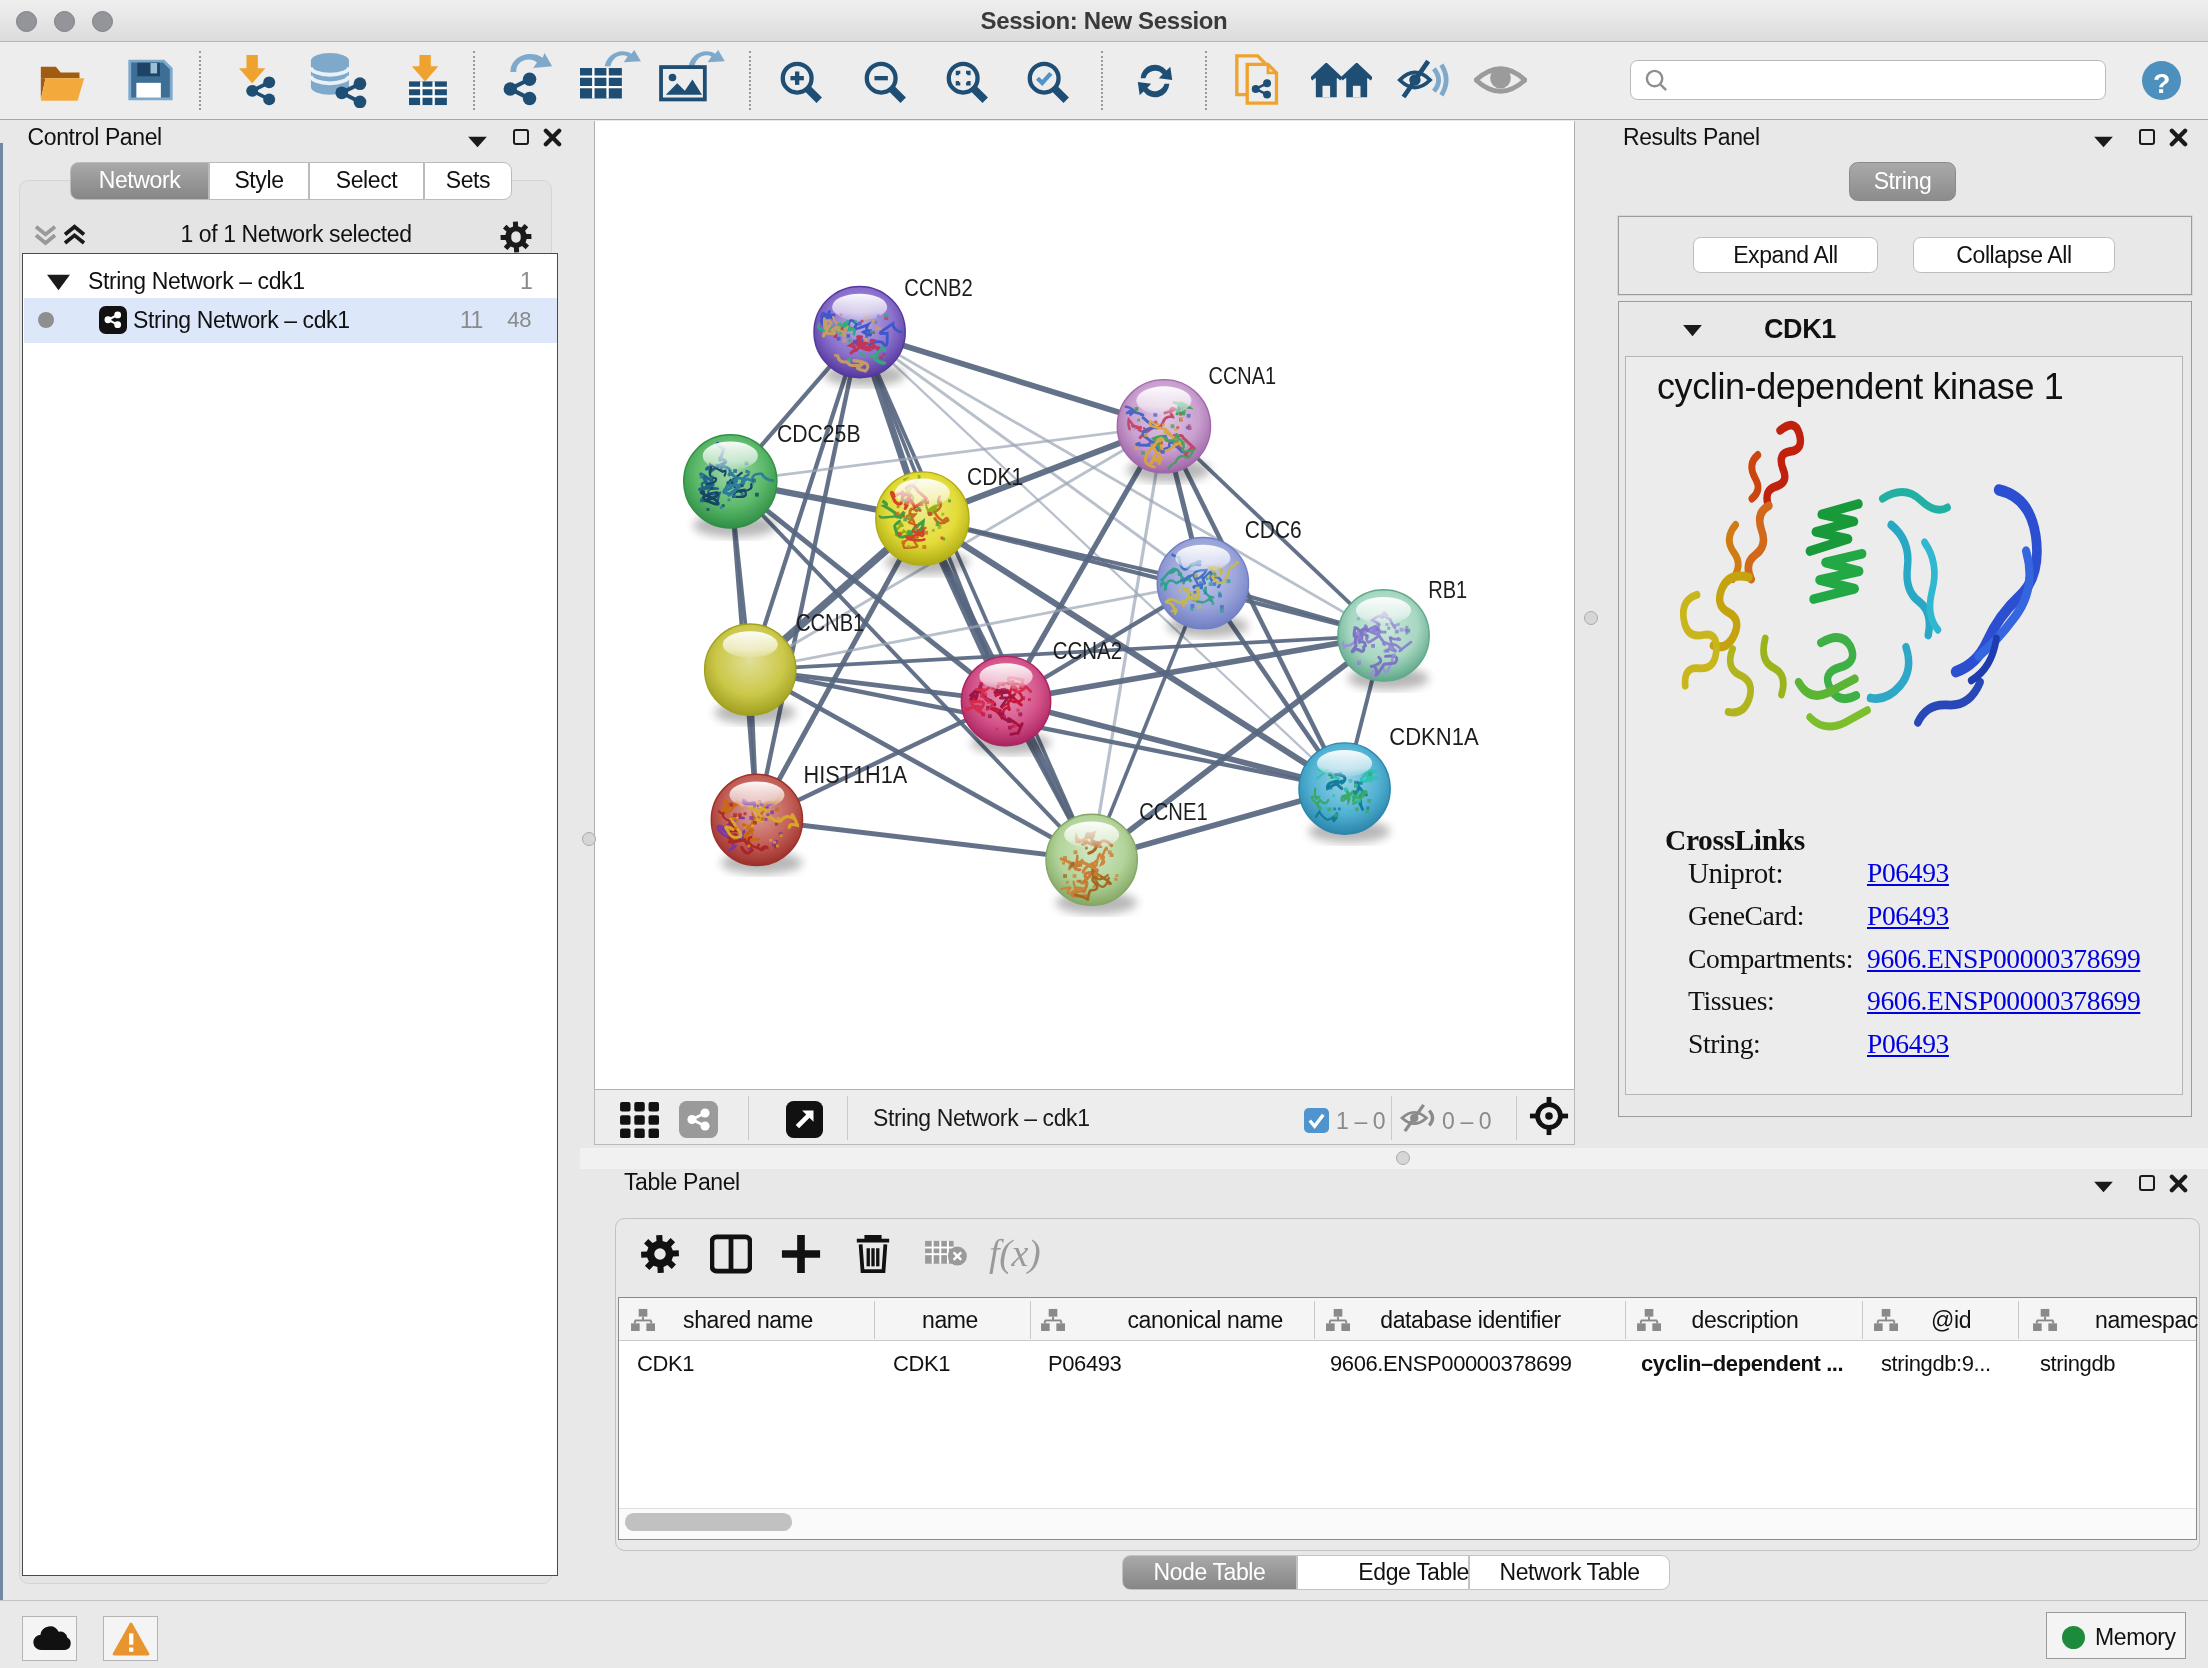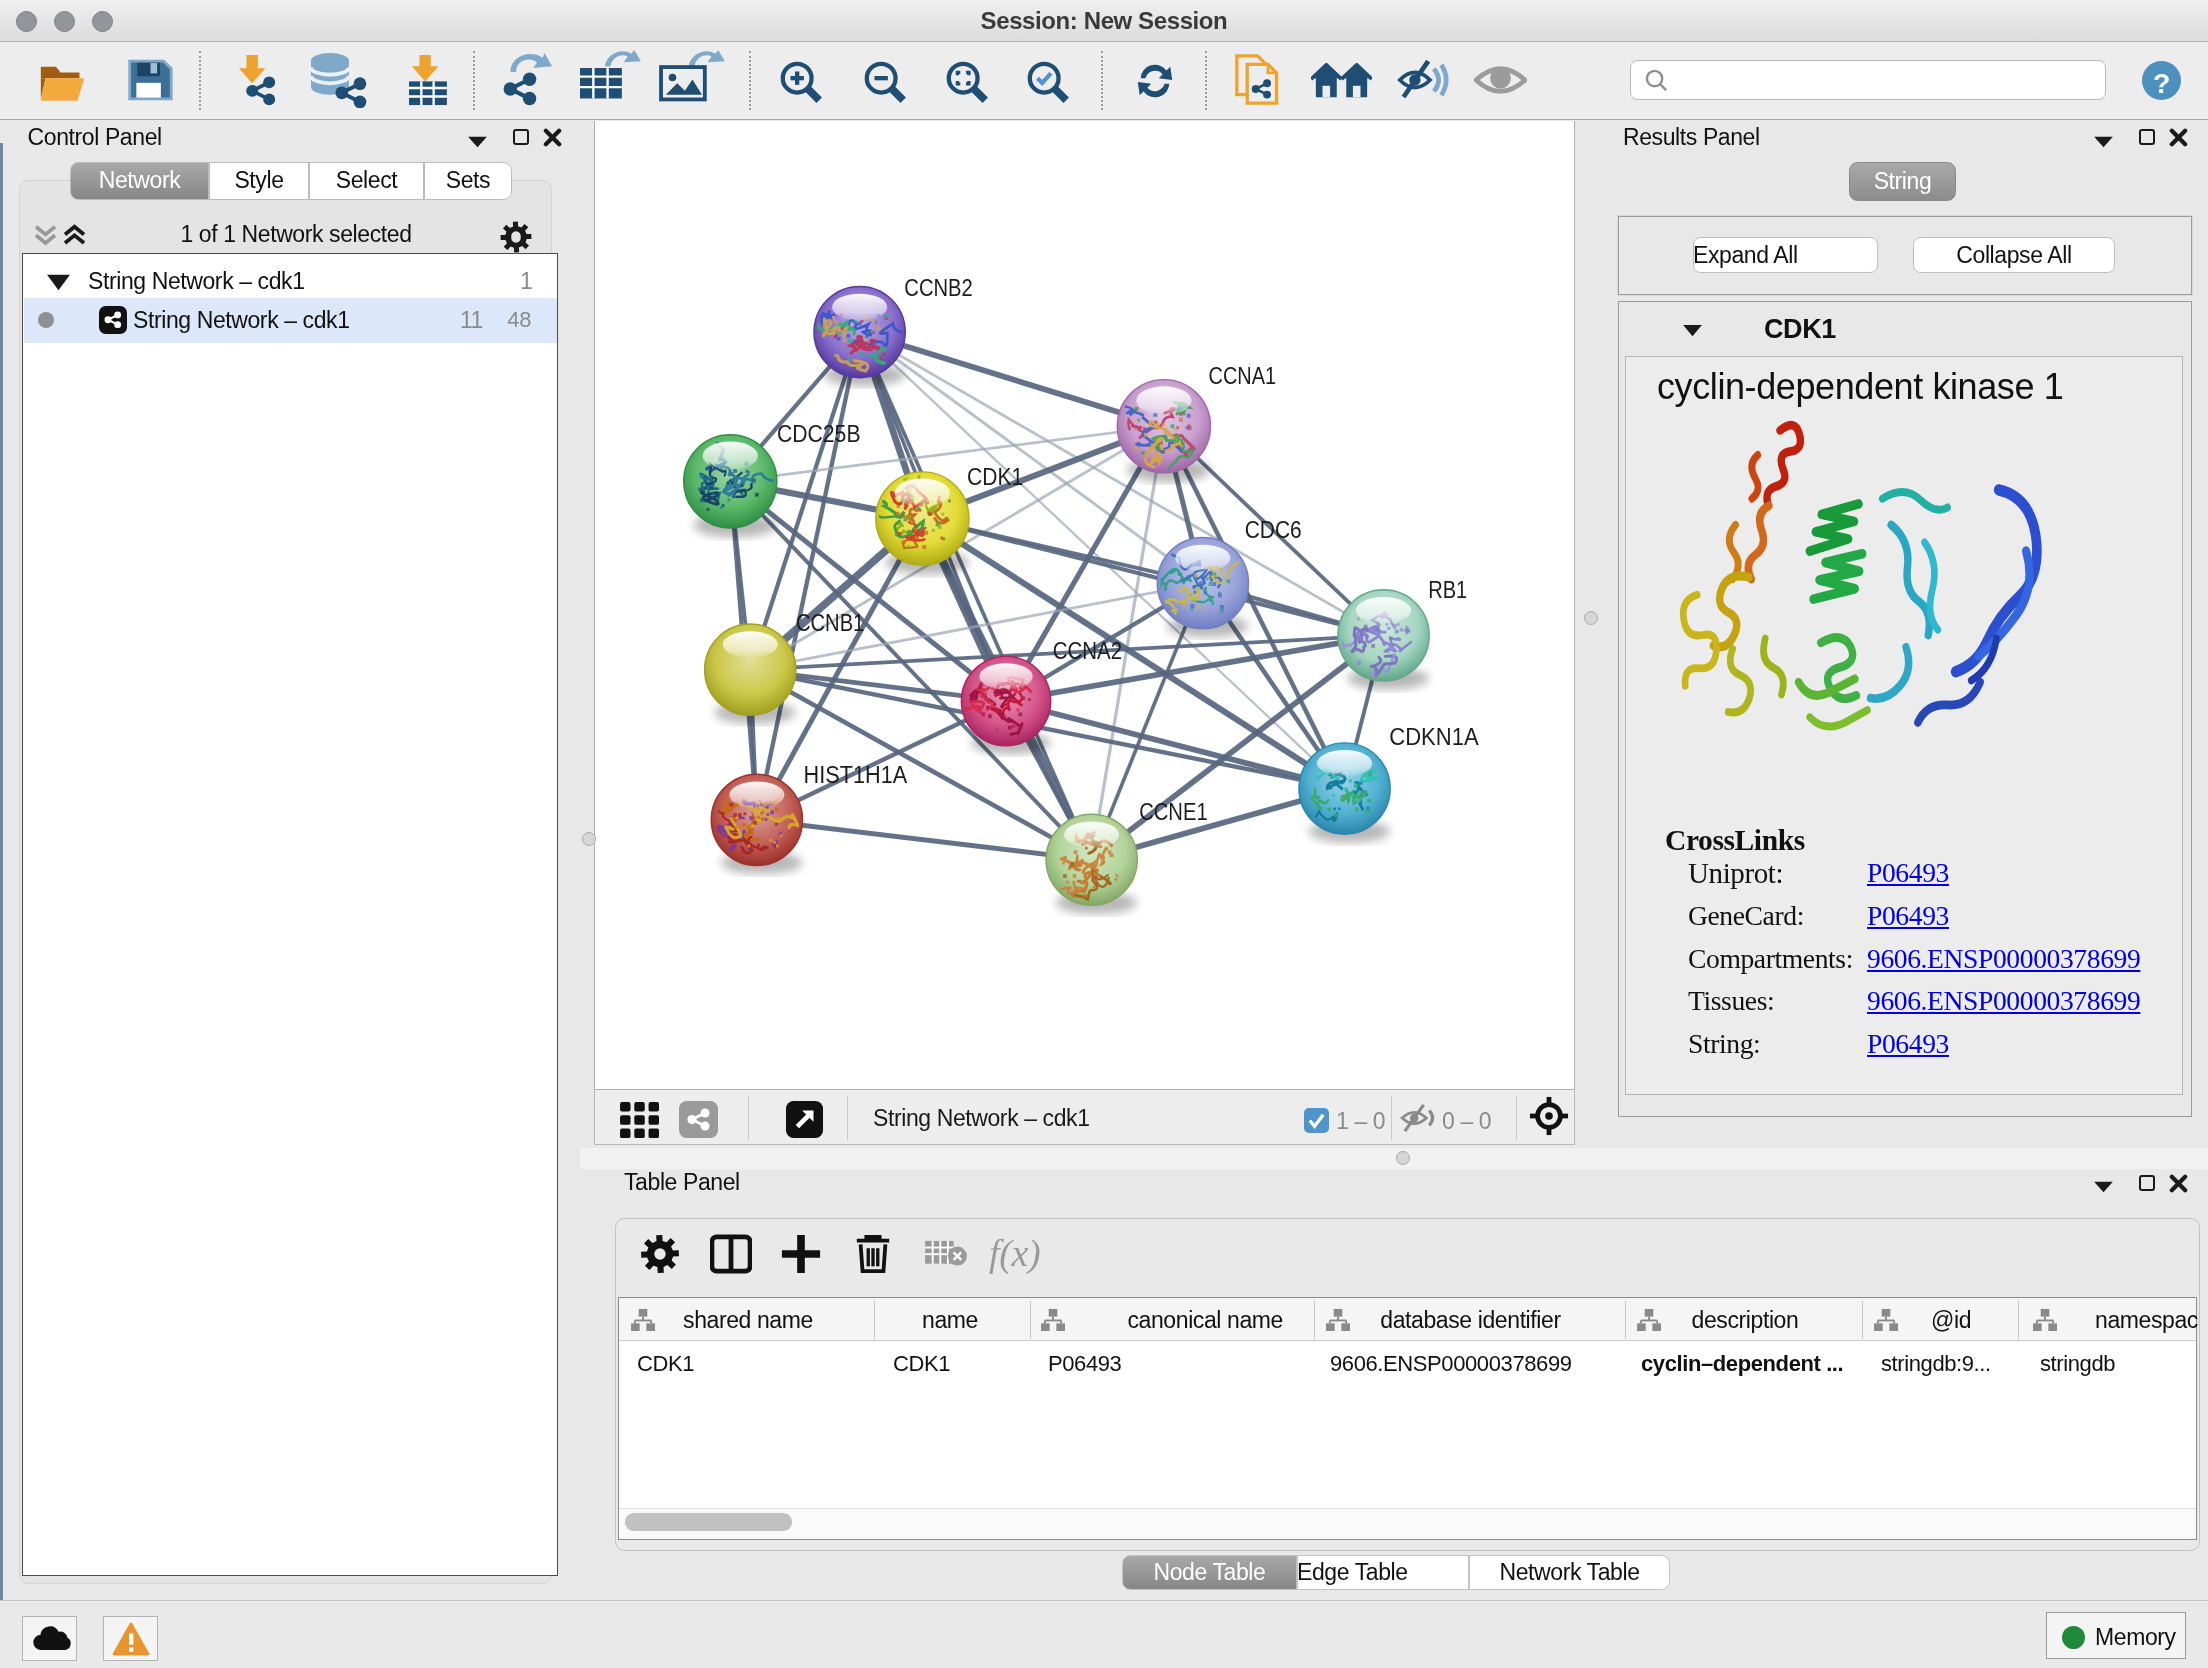--- a/index.html
+++ b/index.html
@@ -893,21 +893,21 @@
     <path d="M2,3 L22,3 L12,14 Z" fill="#1a1a1a"></path>
   </svg>
 <div class="abs" style="left:2139px;top:129px;width:16px;height:16px;border:2.9px solid #1a1a1a;border-radius:2.9px;box-sizing:border-box;"></div>
 <svg style="position:absolute;left:2169px;top:128px;" width="19" height="19" viewBox="0 0 20 20">
     <path d="M3,3 L17,17 M17,3 L3,17" stroke="#1a1a1a" stroke-width="4.5" stroke-linecap="round"></path>
   </svg>
 <div class="abs" style="left:1849px;top:162px;width:107px;height:39px;background:linear-gradient(#a9a9a9,#8c8c8c);border-radius:8.6px;border:1px solid #8a8a8a;box-sizing:border-box;"></div>
 <div class="txt" style="left:1849px;top:168px;width:107px;text-align:center;font-size:23px;color:#fff;">String</div>
 <div class="abs" style="left:1618px;top:216px;width:574px;height:79px;background:#e8e8e8;border:1.9px solid #9c9c9c;outline:1px solid #d8d8d8;box-sizing:border-box;"></div>
 <div class="abs" style="left:1693px;top:237px;width:185px;height:36px;background:#fff;border:1px solid #bdbdbd;border-radius:7.6px;box-sizing:border-box;"></div>
-<div class="txt" style="left:1693px;top:242px;width:185px;text-align:left;font-size:23px;color:#111;">Expand All</div>
+<div class="txt" style="left:1693px;top:242px;width:185px;text-align:center;font-size:23px;color:#111;">Expand All</div>
 <div class="abs" style="left:1913px;top:237px;width:202px;height:36px;background:#fff;border:1px solid #bdbdbd;border-radius:7.6px;box-sizing:border-box;"></div>
 <div class="txt" style="left:1913px;top:242px;width:202px;text-align:center;font-size:23px;color:#111;">Collapse All</div>
 <div class="abs" style="left:1618px;top:301px;width:574px;height:816px;background:#e8e8e8;border:1.9px solid #9c9c9c;box-sizing:border-box;"></div>
 <svg style="position:absolute;left:1682px;top:323px;" width="21" height="15" viewBox="0 0 22 16">
     <path d="M1,2 L21,2 L11,14 Z" fill="#1a1a1a"></path>
   </svg>
 <div class="txt" style="left:1764px;top:314px;font-size:27px;font-weight:bold;color:#111;">CDK1</div>
 <div class="abs" style="left:1625px;top:356px;width:558px;height:739px;background:#ececec;border:1px solid #b5b5b5;box-sizing:border-box;"></div>
 <div class="txt" style="left:1657px;top:366px;font-size:36px;color:#111;">cyclin-dependent kinase 1</div>
 <svg style="position:absolute;left:1661px;top:420px;" width="533" height="399" viewBox="0 0 560 420">
@@ -1061,21 +1061,21 @@
 <div class="txt" style="left:1048px;top:1351px;font-size:22px;color:#111;">P06493</div>
 <div class="txt" style="left:1330px;top:1351px;font-size:22px;color:#111;">9606.ENSP00000378699</div>
 <div class="txt" style="left:1641px;top:1351px;font-size:22px;color:#111;font-weight:bold;">cyclin–dependent ...</div>
 <div class="txt" style="left:1881px;top:1351px;font-size:22px;color:#111;">stringdb:9...</div>
 <div class="txt" style="left:2040px;top:1351px;font-size:22px;color:#111;">stringdb</div>
 <div class="abs" style="left:619px;top:1508px;width:1577px;height:31px;background:#fafafa;border-top:1px solid #e0e0e0;box-sizing:border-box;"></div>
 <div class="abs" style="left:625px;top:1513px;width:167px;height:18px;background:#c1c1c1;border-radius:8.6px;"></div>
 <div class="abs" style="left:1122px;top:1555px;width:175px;height:35px;background:linear-gradient(#a9a9a9,#868686);border-top-left-radius:8.6px;border-bottom-left-radius:8.6px;border:1px solid #c2c2c2;box-sizing:border-box;"></div>
 <div class="txt" style="left:1122px;top:1559px;width:175px;text-align:center;font-size:23px;color:#fff;">Node Table</div>
 <div class="abs" style="left:1297px;top:1555px;width:172px;height:35px;background:#fff;border:1px solid #c2c2c2;box-sizing:border-box;"></div>
-<div class="txt" style="left:1297px;top:1559px;width:172px;text-align:left;font-size:23px;color:#111;">Edge Table</div>
+<div class="txt" style="left:1297px;top:1559px;width:172px;text-align:right;font-size:23px;color:#111;">Edge Table</div>
 <div class="abs" style="left:1469px;top:1555px;width:201px;height:35px;background:#fff;border-top-right-radius:8.6px;border-bottom-right-radius:8.6px;border:1px solid #c2c2c2;box-sizing:border-box;"></div>
 <div class="txt" style="left:1469px;top:1559px;width:201px;text-align:center;font-size:23px;color:#111;">Network Table</div>
 <div class="abs" style="left:0;top:1600px;width:2208px;height:1px;background:#c4c4c4;"></div>
 <div class="abs" style="left:0;top:1601px;width:2208px;height:68px;background:#e9e9e9;"></div>
 <div class="abs" style="left:22px;top:1616px;width:55px;height:45px;background:#f4f4f4;border:1.9px solid #b4b4b4;box-sizing:border-box;"></div>
 <svg style="position:absolute;left:29.5px;top:1625px;" width="42" height="27" viewBox="0 0 44 28">
     <path d="M12,26 a8,8 0 0 1 -1,-16 a10,10 0 0 1 19,-3 a7,7 0 0 1 9,6 a7,7 0 0 1 -2,13 Z" fill="#111"></path>
   </svg>
 <div class="abs" style="left:103px;top:1616px;width:55px;height:45px;background:#f4f4f4;border:1.9px solid #b4b4b4;box-sizing:border-box;"></div>
 <svg style="position:absolute;left:112px;top:1622px;" width="38" height="34" viewBox="0 0 40 36">

